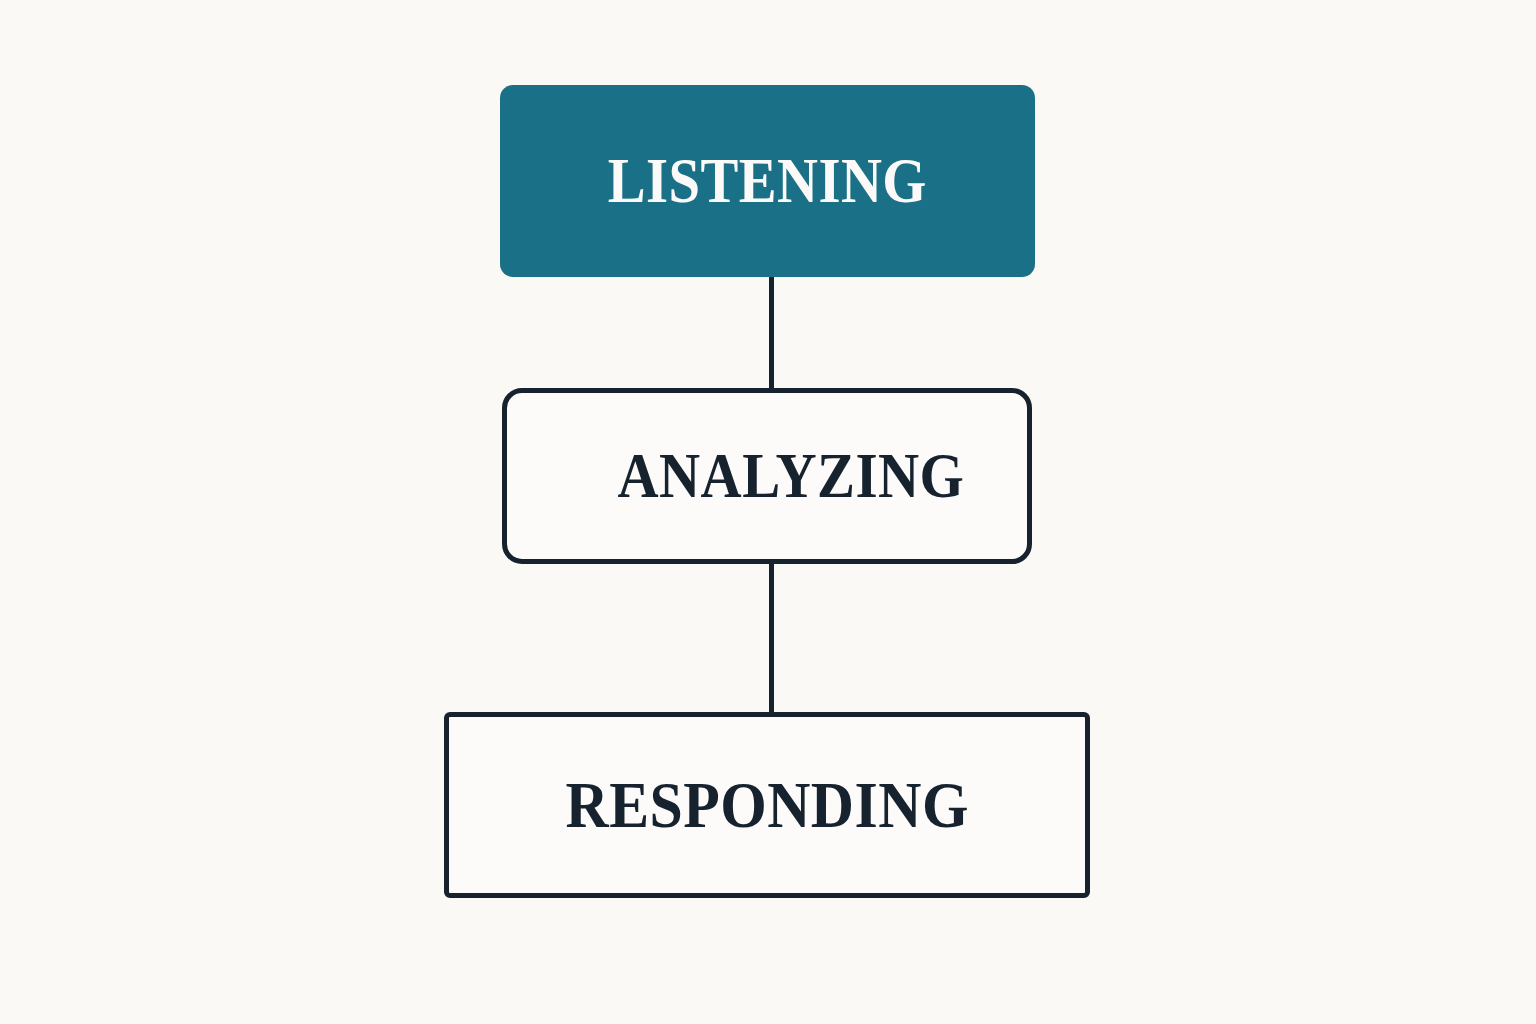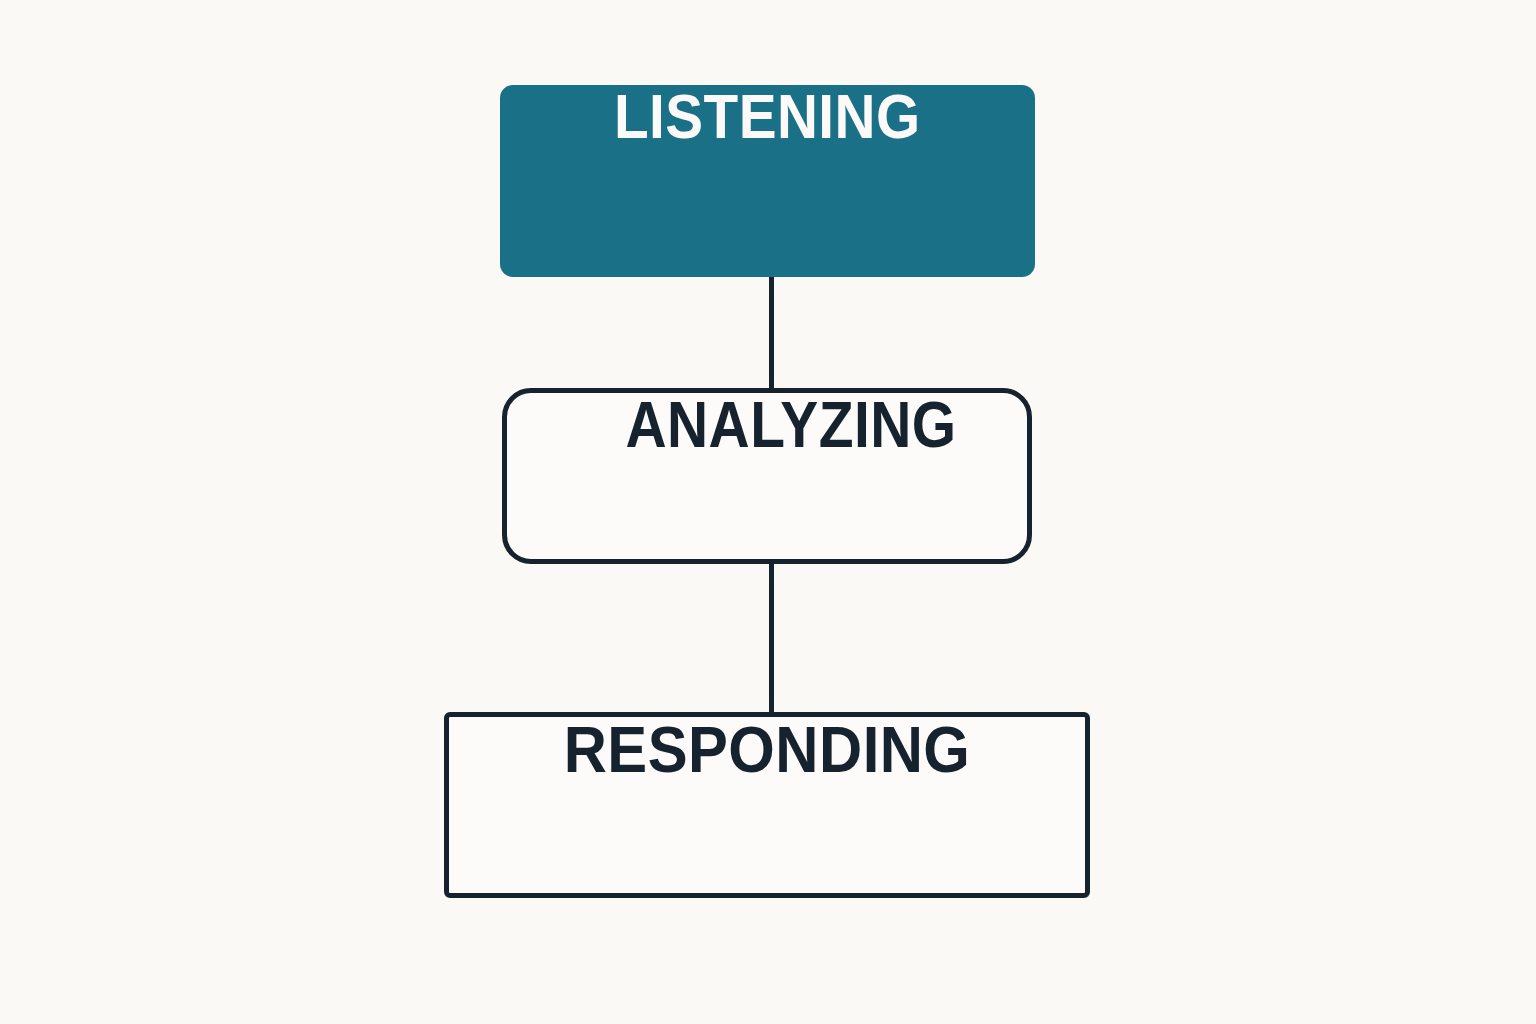--- a/index.html
+++ b/index.html
@@ -37,22 +37,24 @@
     left: 769px;
     top: 561px;
     height: 154px;
   }
 
   
   .node {
     position: absolute;
     box-sizing: border-box;
     display: flex;
+    align-items: center;
     justify-content: center;
     text-align: center;
+    font-family: Liberation Serif, serif;
   }
 
   .node-label {
     font-weight: bold;
     letter-spacing: 0.5px;
     line-height: 1;
     white-space: nowrap;
     font-stretch: condensed;
   }
 
@@ -72,21 +74,21 @@
   }
 
   
   #node-analyzing {
     left: 502px;
     top: 388px;
     width: 530px;
     height: 176px;
     background: #fcfbf9;
     border: 5px solid #16232e;
-    border-radius: 29px;
+    border-radius: 20px;
     padding-left: 48px;
   }
   #node-analyzing .node-label {
     color: #16232e;
     font-size: 64px;
     transform: scaleX(0.89);
   }
 
   
   #node-responding {

